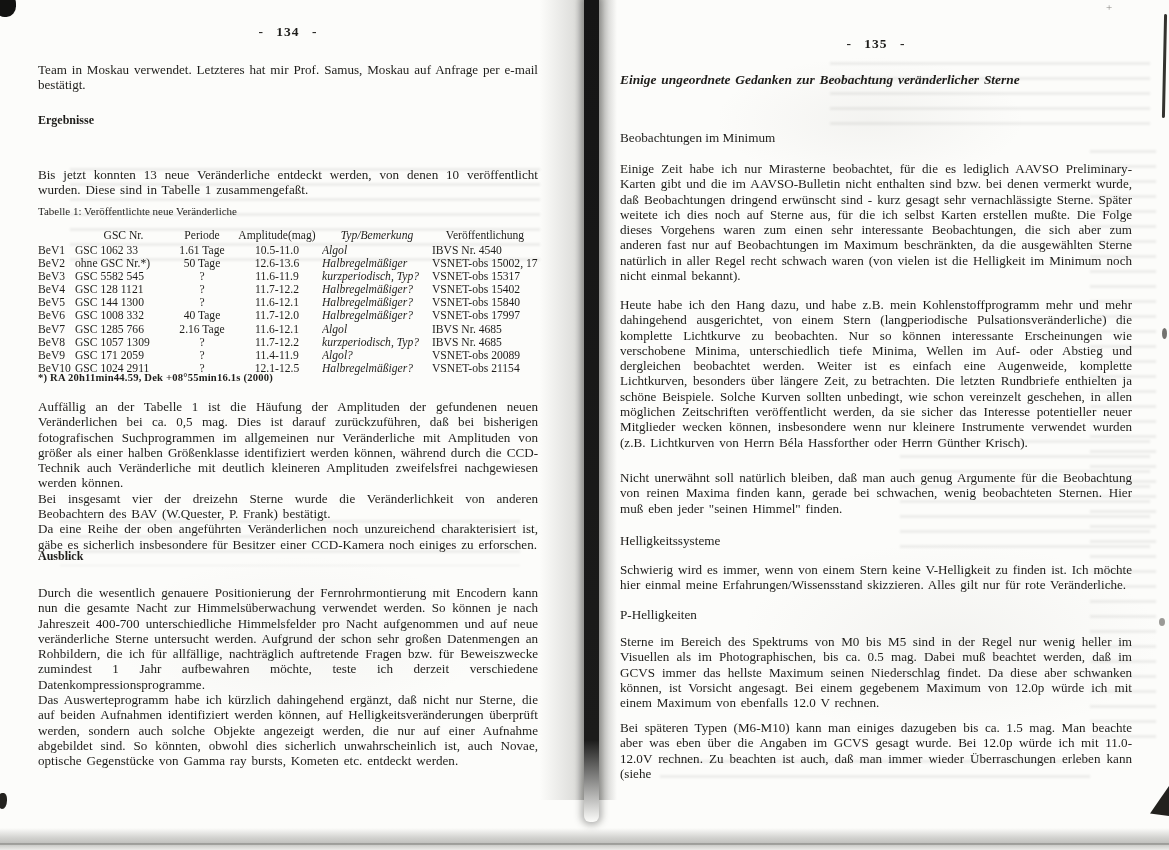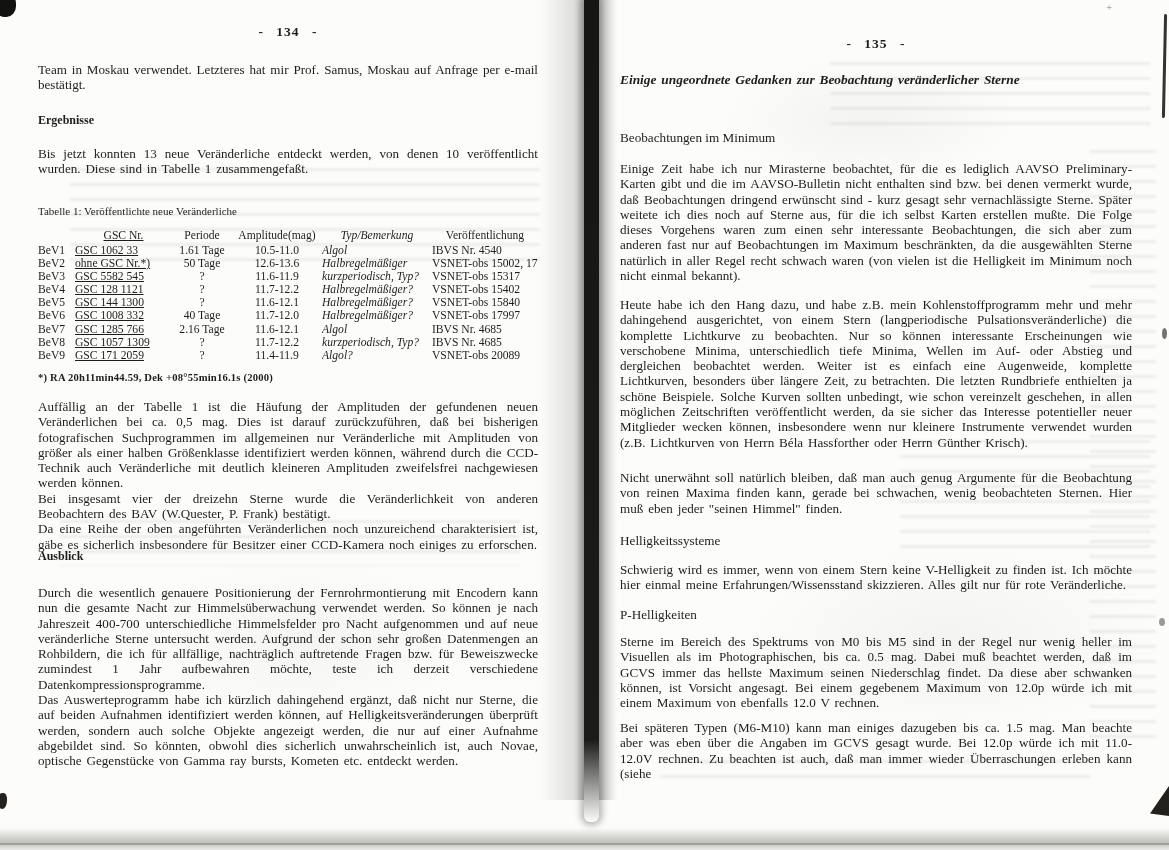--- a/index.html
+++ b/index.html
@@ -14,21 +14,21 @@
   .body-text p{margin:0;}
   .h-bold{font-size:12px;font-weight:bold;}
   .h-plain{font-size:13.2px;}
   .doc-title{font-size:13.4px;font-weight:bold;word-spacing:1.5px;font-style:italic;}
   .caption{font-size:11px;}
   .footnote{font-size:10.6px;font-weight:bold;letter-spacing:0.2px;}
   table.vartable{border-collapse:collapse;table-layout:fixed;width:500px;font-size:11.6px;}
   table.vartable th{font-weight:normal;text-align:center;padding:0 0 2px 0;}
   table.vartable td{padding:0;line-height:13.1px;white-space:nowrap;overflow:hidden;}
   .c0{width:37px;text-align:left;}
-  .c1{width:97px;text-align:left;text-decoration:underline;}
+  .c1{width:97px;text-align:left;}
   .c2{width:60px;text-align:center;}
   .c3{width:90px;text-align:center;}
   .c4{width:110px;text-align:left;font-style:italic;}
   .c5{width:106px;text-align:left;}
   
   .gutter-core{left:584px;top:0;width:15px;height:822px;background:linear-gradient(to bottom,#151515 0%,#1b1b1a 90%,rgba(27,27,26,0) 100%);box-shadow:0 0 7px 3px rgba(40,40,38,0.35);border-radius:0 0 6px 6px;}
   .gutter-shade-l{left:540px;top:0;width:44px;height:800px;background:linear-gradient(to right,rgba(170,170,166,0) 0%,rgba(150,150,146,0.30) 80%,rgba(110,110,106,0.45) 100%);}
   .gutter-shade-r{left:599px;top:0;width:18px;height:800px;background:linear-gradient(to right,rgba(90,90,86,0.40) 0%,rgba(170,170,166,0) 100%);}
   .bottom-band{left:0;top:828px;width:1169px;height:22px;background:linear-gradient(to bottom,rgba(190,190,186,0) 0%,rgba(168,168,164,0.50) 45%,rgba(142,142,138,0.55) 70%,rgba(205,205,201,0.35) 100%);}
   .bottom-line{left:0;top:843px;width:1169px;height:2px;background:rgba(115,115,111,0.45);}
@@ -61,21 +61,21 @@
   <div class="abs ghost" style="left:660px;top:760px;width:430px;height:30px;"></div>
 
   <div>
 
     <div class="abs col-left pagenum" style="top:24px;">- 134 -</div>
 
     <div class="abs col-left body-text" style="top:62px;">Team in Moskau verwendet. Letzteres hat mir Prof. Samus, Moskau auf Anfrage per e-mail bestätigt.</div>
 
     <div class="abs col-left h-bold" style="top:113px;">Ergebnisse</div>
 
-    <div class="abs col-left body-text" style="top:146px;">Bis jetzt konnten 13 neue Veränderliche entdeckt werden, von denen 10 veröffentlicht wurden. Diese sind in Tabelle 1 zusammengefaßt.</div>
+    <div class="abs col-left body-text" style="top:167px;">Bis jetzt konnten 13 neue Veränderliche entdeckt werden, von denen 10 veröffentlicht wurden. Diese sind in Tabelle 1 zusammengefaßt.</div>
 
     <div class="abs col-left caption" style="top:205px;">Tabelle 1: Veröffentlichte neue Veränderliche</div>
 
     <table class="abs vartable" style="left:38px;top:229px;">
       <thead>
         <tr>
           <th class="c0"></th>
           <th class="c1">GSC Nr.</th>
           <th class="c2">Periode</th>
           <th class="c3">Amplitude(mag)</th>
@@ -159,20 +159,28 @@
 
           <tr>
             <td class="c0">BeV9</td>
             <td class="c1">GSC 171 2059</td>
             <td class="c2">?</td>
             <td class="c3">11.4-11.9</td>
             <td class="c4">Algol?</td>
             <td class="c5">VSNET-obs 20089</td>
           </tr>
 
+          <tr>
+            <td class="c0">BeV10</td>
+            <td class="c1">GSC 1024 2911</td>
+            <td class="c2">?</td>
+            <td class="c3">12.1-12.5</td>
+            <td class="c4">Halbregelmäßiger?</td>
+            <td class="c5">VSNET-obs 21154</td>
+          </tr>
         </tbody>
     </table>
 
     <div class="abs col-left footnote" style="top:372px;">*) RA 20h11min44.59, Dek +08°55min16.1s (2000)</div>
 
     <div class="abs col-left body-text" style="top:399px;">
       <p>Auffällig an der Tabelle 1 ist die Häufung der Amplituden der gefundenen neuen Veränderlichen bei ca. 0,5 mag. Dies ist darauf zurückzuführen, daß bei bisherigen fotografischen Suchprogrammen im allgemeinen nur Veränderliche mit Amplituden von größer als einer halben Größenklasse identifiziert werden können, während durch die CCD-Technik auch Veränderliche mit deutlich kleineren Amplituden zweifelsfrei nachgewiesen werden können.</p>
       <p>Bei insgesamt vier der dreizehn Sterne wurde die Veränderlichkeit von anderen Beobachtern des BAV (W.Quester, P. Frank) bestätigt.</p>
       <p>Da eine Reihe der oben angeführten Veränderlichen noch unzureichend charakterisiert ist, gäbe es sicherlich insbesondere für Besitzer einer CCD-Kamera noch einiges zu erforschen.</p>
     </div>

